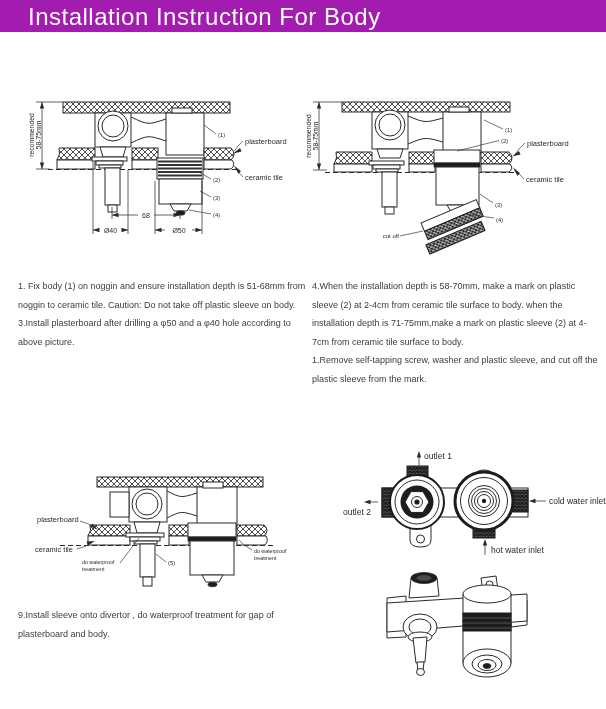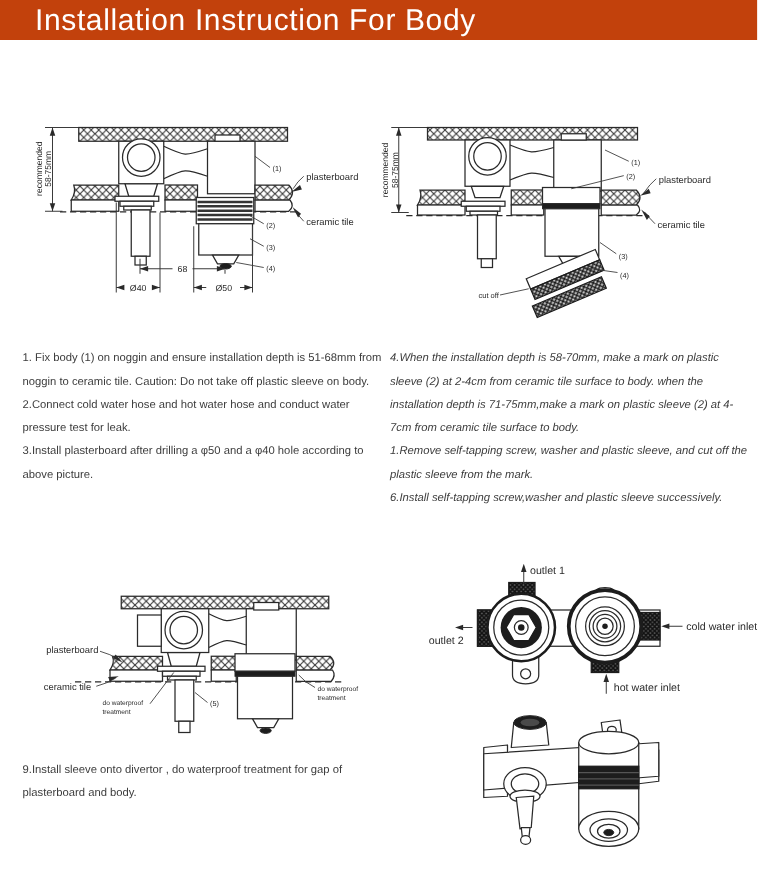--- a/index.html
+++ b/index.html
@@ -1,18 +1,18 @@
 <!DOCTYPE html>
 <html><head>
 <meta charset="utf-8">
 <style>
   html,body{margin:0;padding:0;background:#fff;}
   #page{position:relative;width:606px;height:709px;background:#ffffff;overflow:hidden;
         font-family:"Liberation Sans",sans-serif;}
-  .hdr{position:absolute;left:0;top:0;width:606px;height:32px;background:#c2410c;}
+  .hdr{position:absolute;left:0;top:0;width:606px;height:32px;background:#a21caf;}
   .hdr .t{position:absolute;left:28px;top:2px;color:#ffffff;font-size:24px;line-height:29px;
           letter-spacing:0.5px;white-space:nowrap;}
   .col{position:absolute;font-size:9px;line-height:18.6px;color:#3c3c3c;}
   .col p{margin:0;}
   svg{position:absolute;overflow:visible;}
   svg text{font-family:"Liberation Sans",sans-serif;fill:#2a2a2a;}
   .ink{stroke:#2a2a2a;fill:none;stroke-width:1;}
   .wht{stroke:#2a2a2a;fill:#ffffff;stroke-width:1;}
   .dk{fill:#1d1d1d;stroke:#2a2a2a;stroke-width:0.8;}
   .thin{stroke:#3a3a3a;stroke-width:0.7;fill:none;}
@@ -221,27 +221,25 @@
       <polygon class="arr" points="207,61.5 214,56 215.5,59.5"></polygon>
       <text x="222" y="51" font-size="7.5">plasterboard</text>
       <path class="thin" d="M219,84 Q215,80 210.5,74.5"></path>
       <polygon class="arr" points="208,72.5 214.8,78 212.5,81"></polygon>
       <text x="221" y="87" font-size="7.5">ceramic tile</text>
     </g>
   </svg>
 
   <div class="col" style="left:18px;top:277px;width:292px;">
     <p>1. Fix body (1) on noggin and ensure installation depth is 51-68mm from noggin to ceramic tile. Caution: Do not take off plastic sleeve on body.</p>
-    <p>2.Connect cold water hose and hot water hose and conduct water pressure test for leak.</p>
     <p>3.Install  plasterboard  after drilling a φ50 and a φ40 hole according to above picture.</p>
   </div>
-  <div class="col" style="left:312px;top:277px;width:290px;font-style:italic;">
+  <div class="col" style="left:312px;top:277px;width:290px;">
     <p>4.When the installation depth is 58-70mm, make a mark on plastic sleeve (2) at 2-4cm from ceramic tile surface to body. when the installation depth is 71-75mm,make a mark on plastic sleeve (2) at 4-7cm from ceramic tile surface  to body.</p>
     <p>1.Remove self-tapping screw, washer and plastic sleeve, and cut off the plastic sleeve from the mark.</p>
-    <p>6.Install self-tapping screw,washer and plastic sleeve successively.</p>
   </div>
 
   <svg style="left:30px;top:460px" width="280" height="145" viewBox="0 0 280 145">
     <defs>
       <pattern id="hC" width="6" height="6" patternUnits="userSpaceOnUse">
         <rect width="6" height="6" fill="#fff"></rect>
         <path d="M0,0 L6,6 M6,0 L0,6" stroke="#3a3a3a" stroke-width="0.9"></path>
       </pattern>
     </defs>
     <rect x="67" y="17" width="166" height="10" fill="url(#hC)" stroke="#2a2a2a"></rect>

